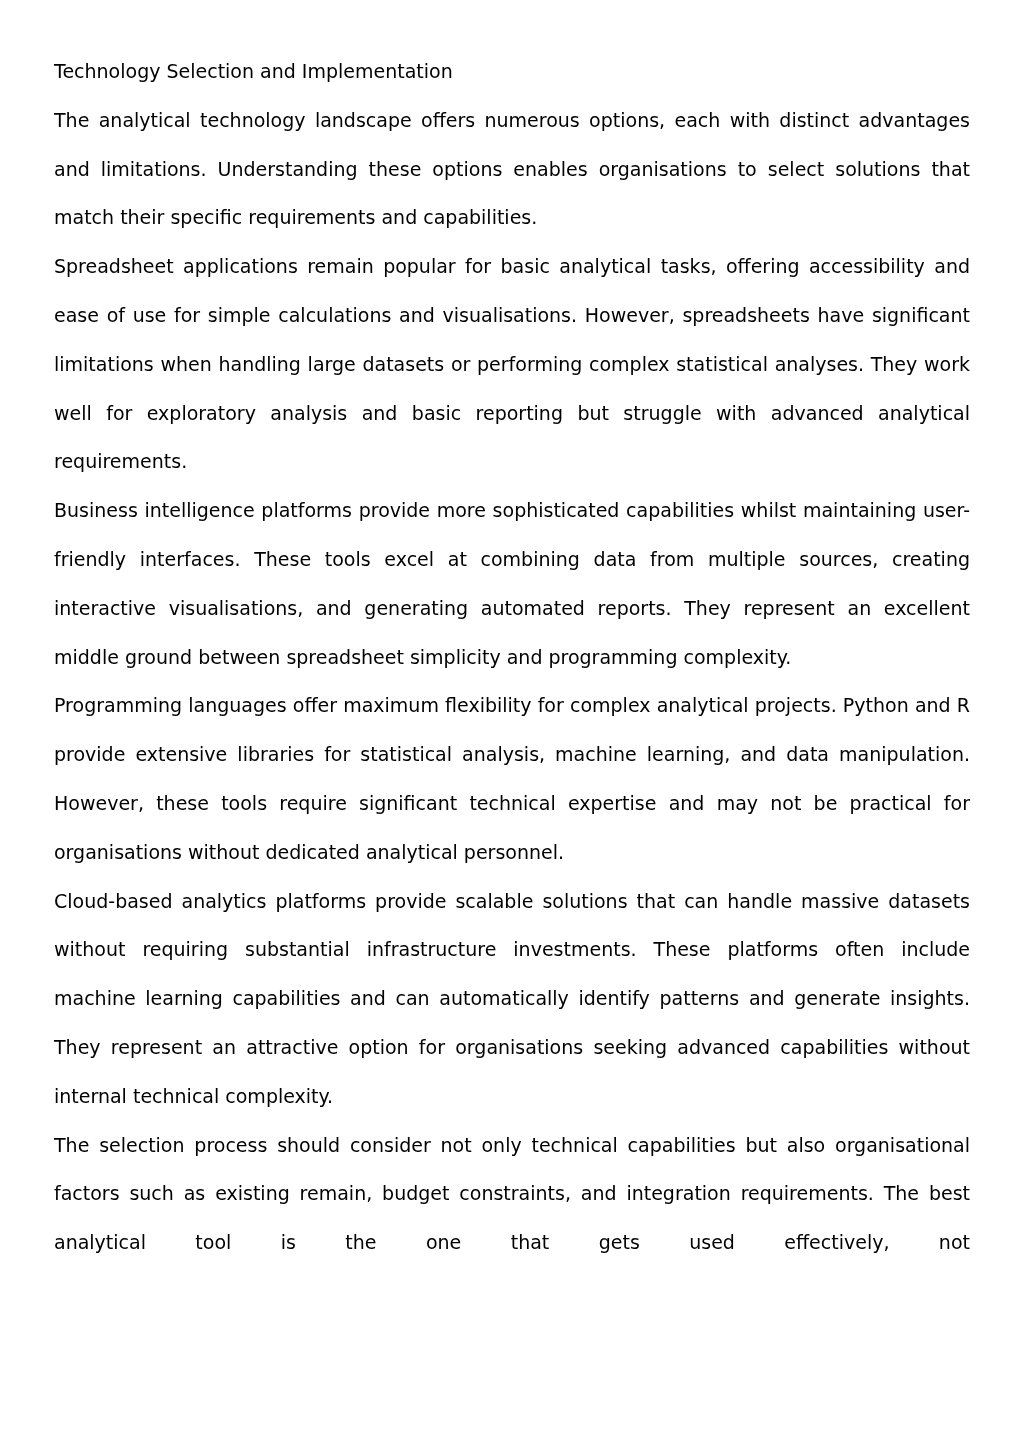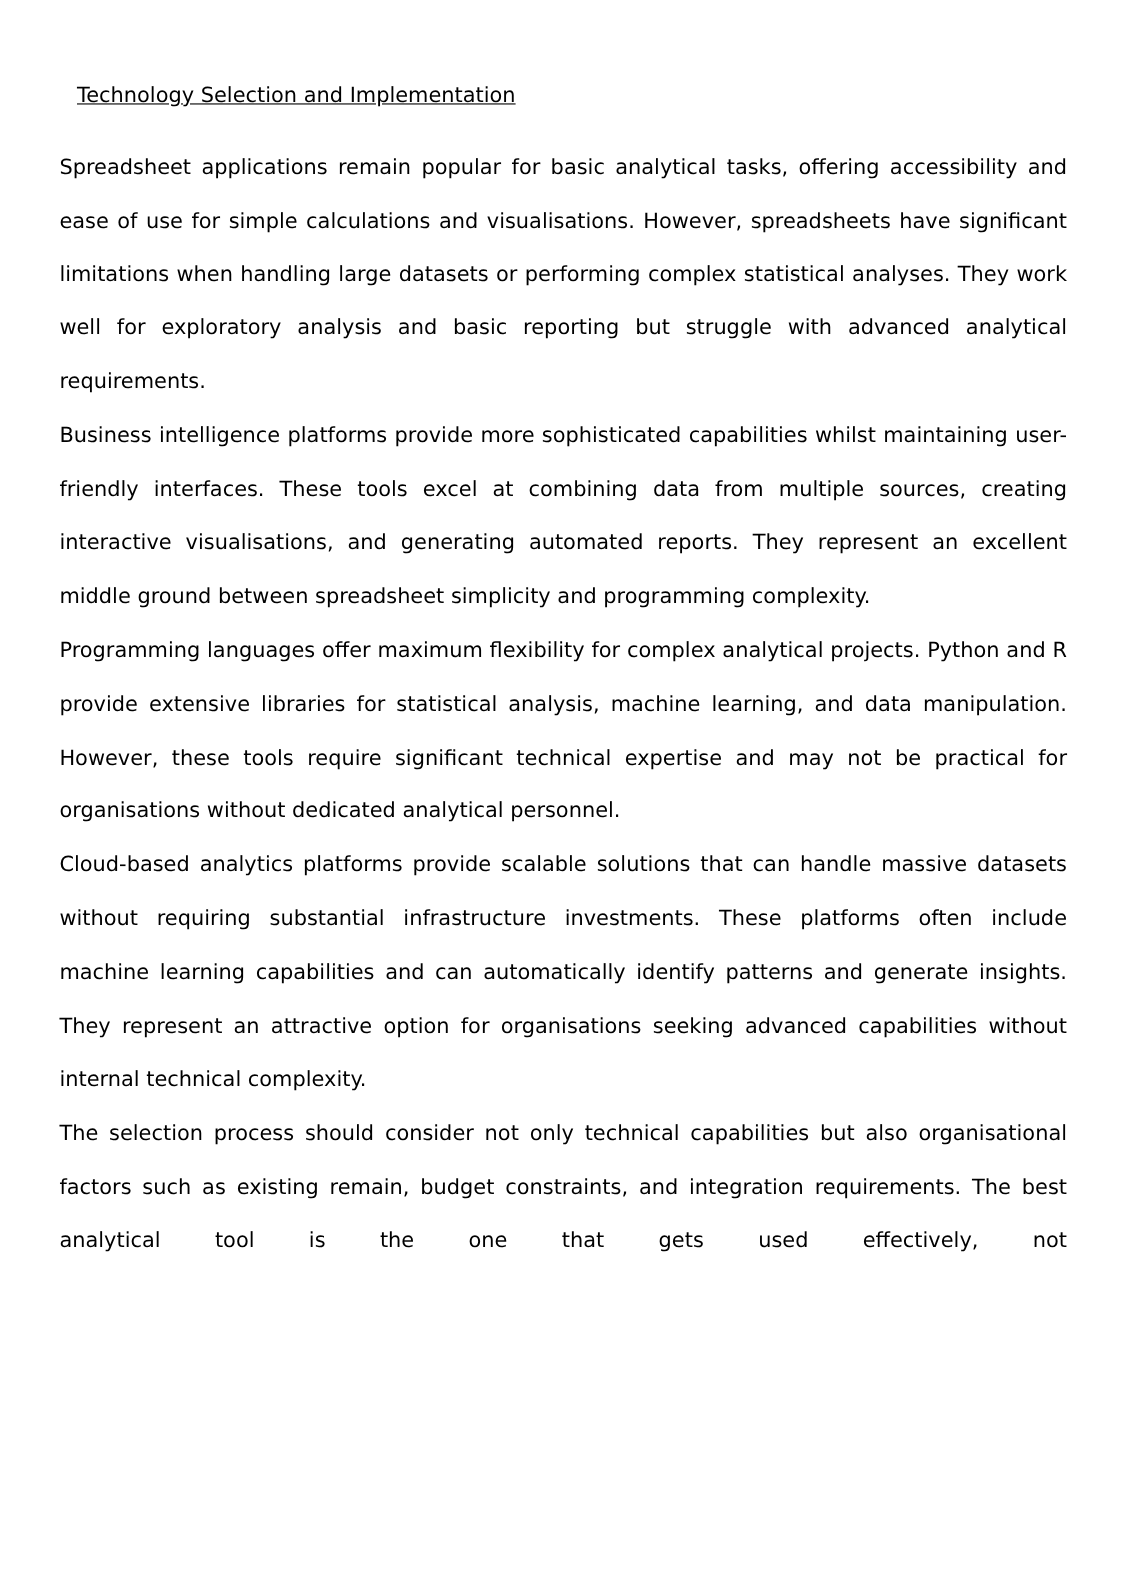--- a/index.html
+++ b/index.html
@@ -17,38 +17,38 @@
     }
     .page {
       position: absolute;
       left: 54px;
       top: 47px;
       width: 916px;
     }
     .heading {
       font-size: 19px;
       line-height: 48.8px;
-      margin: 16px;
+      margin: 0;
       font-weight: normal;
       text-align: left;
-      text-decoration: underline;
     }
     .para {
       font-size: 19px;
       line-height: 48.8px;
       margin: 0;
       text-align: justify;
     }
     .para.last {
       text-align-last: justify;
     }
   </style>
 </head>
 <body>
 
 <div class="page">
   <p class="heading">Technology Selection and Implementation</p>
+  <p class="para">The analytical technology landscape offers numerous options, each with distinct advantages and limitations. Understanding these options enables organisations to select solutions that match their specific requirements and capabilities.</p>
   <p class="para">Spreadsheet applications remain popular for basic analytical tasks, offering accessibility and ease of use for simple calculations and visualisations. However, spreadsheets have significant limitations when handling large datasets or performing complex statistical analyses. They work well for exploratory analysis and basic reporting but struggle with advanced analytical requirements.</p>
   <p class="para">Business intelligence platforms provide more sophisticated capabilities whilst maintaining user-friendly interfaces. These tools excel at combining data from multiple sources, creating interactive visualisations, and generating automated reports. They represent an excellent middle ground between spreadsheet simplicity and programming complexity.</p>
   <p class="para">Programming languages offer maximum flexibility for complex analytical projects. Python and R provide extensive libraries for statistical analysis, machine learning, and data manipulation. However, these tools require significant technical expertise and may not be practical for organisations without dedicated analytical personnel.</p>
   <p class="para">Cloud-based analytics platforms provide scalable solutions that can handle massive datasets without requiring substantial infrastructure investments. These platforms often include machine learning capabilities and can automatically identify patterns and generate insights. They represent an attractive option for organisations seeking advanced capabilities without internal technical complexity.</p>
   <p class="para last">The selection process should consider not only technical capabilities but also organisational factors such as existing remain, budget constraints, and integration requirements. The best analytical tool is the one that gets used effectively, not</p>
 </div>
 
 </body></html>

